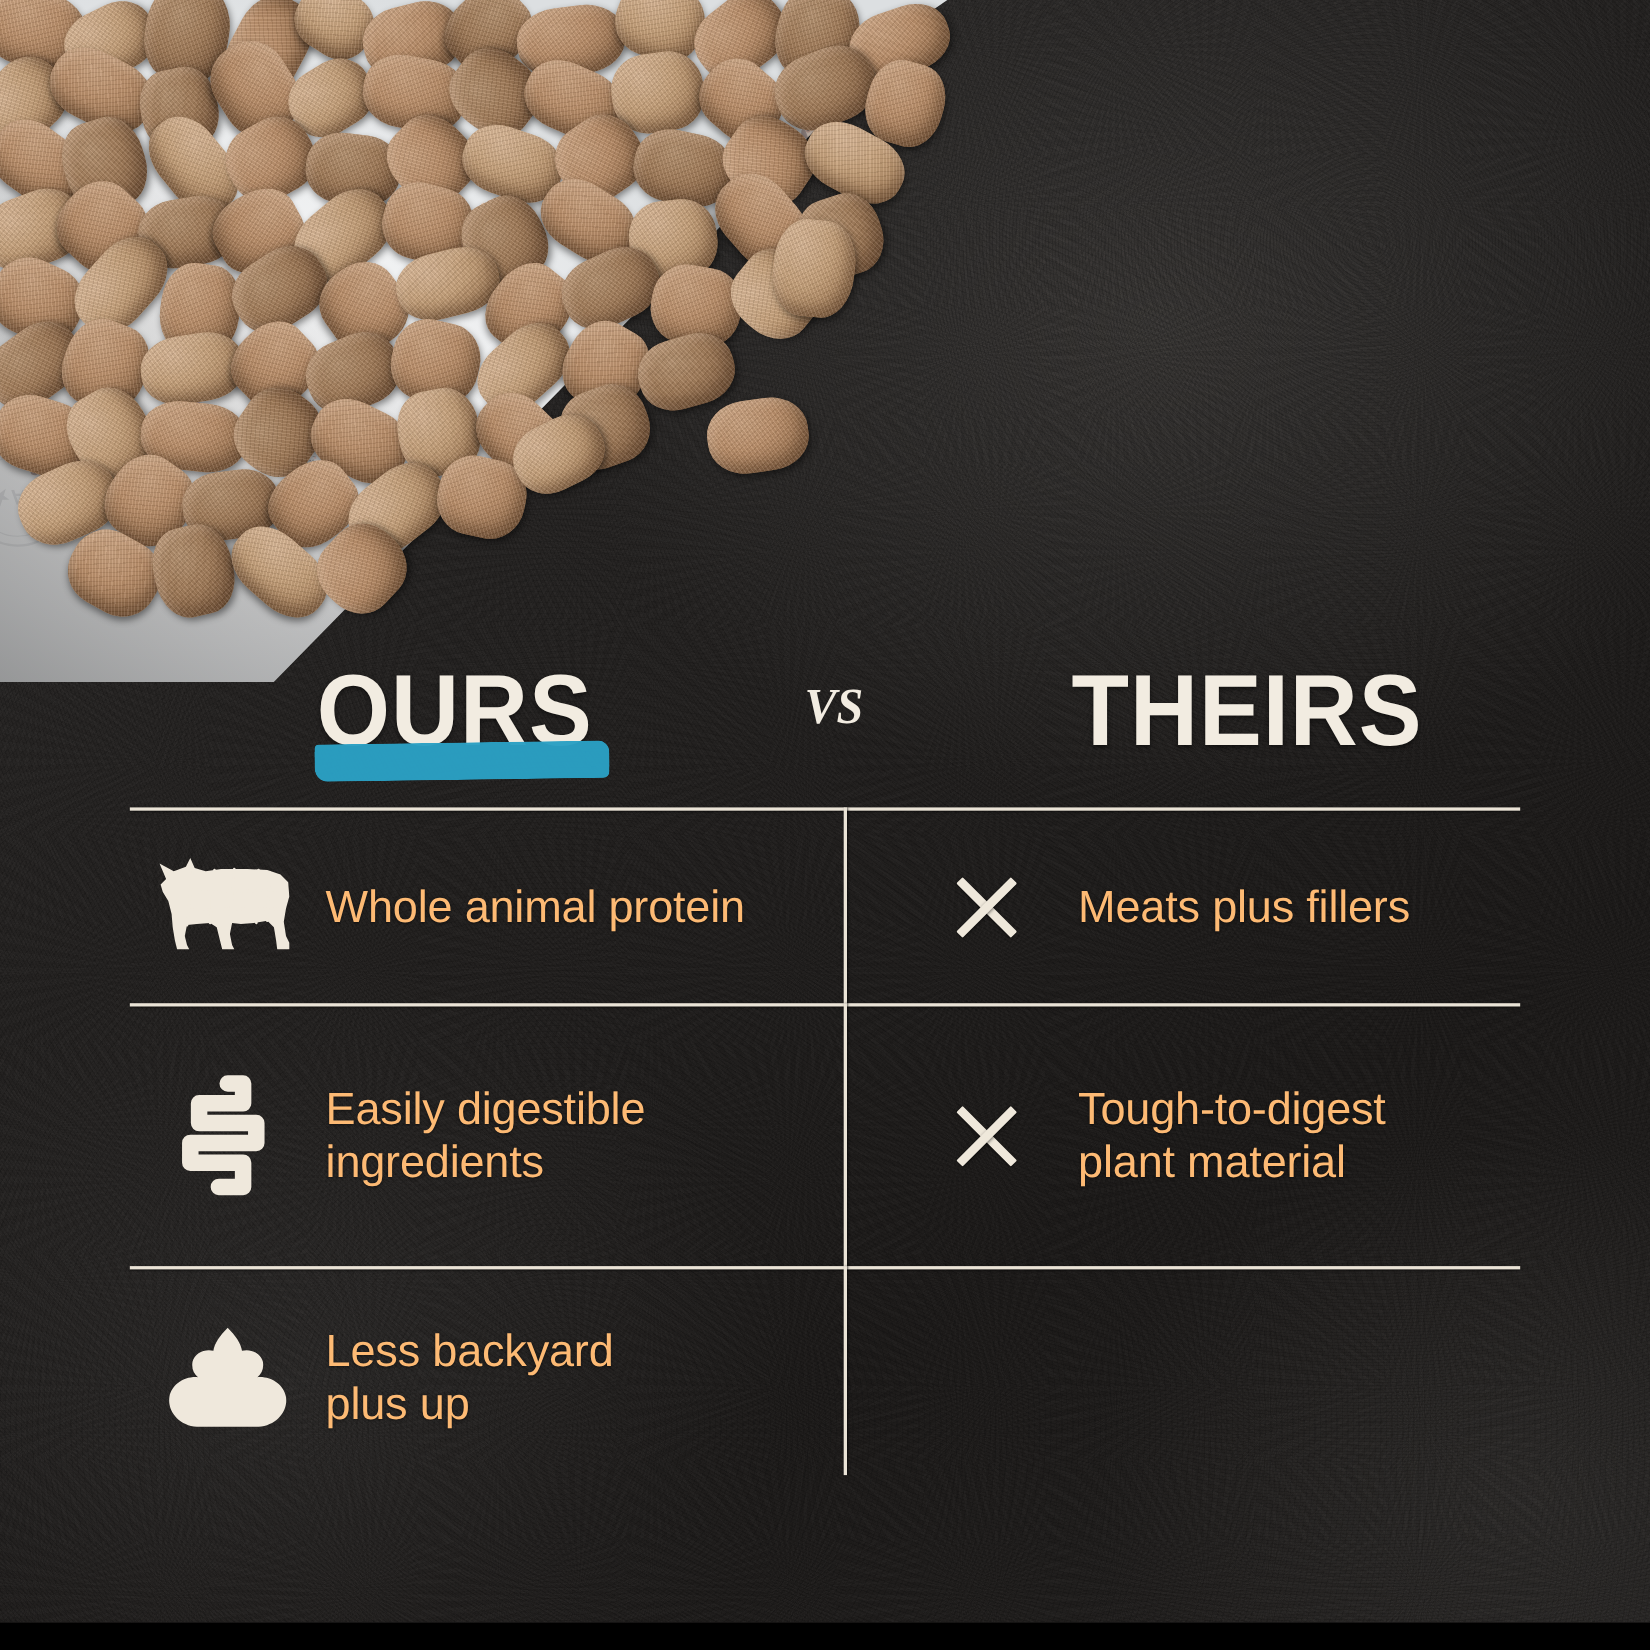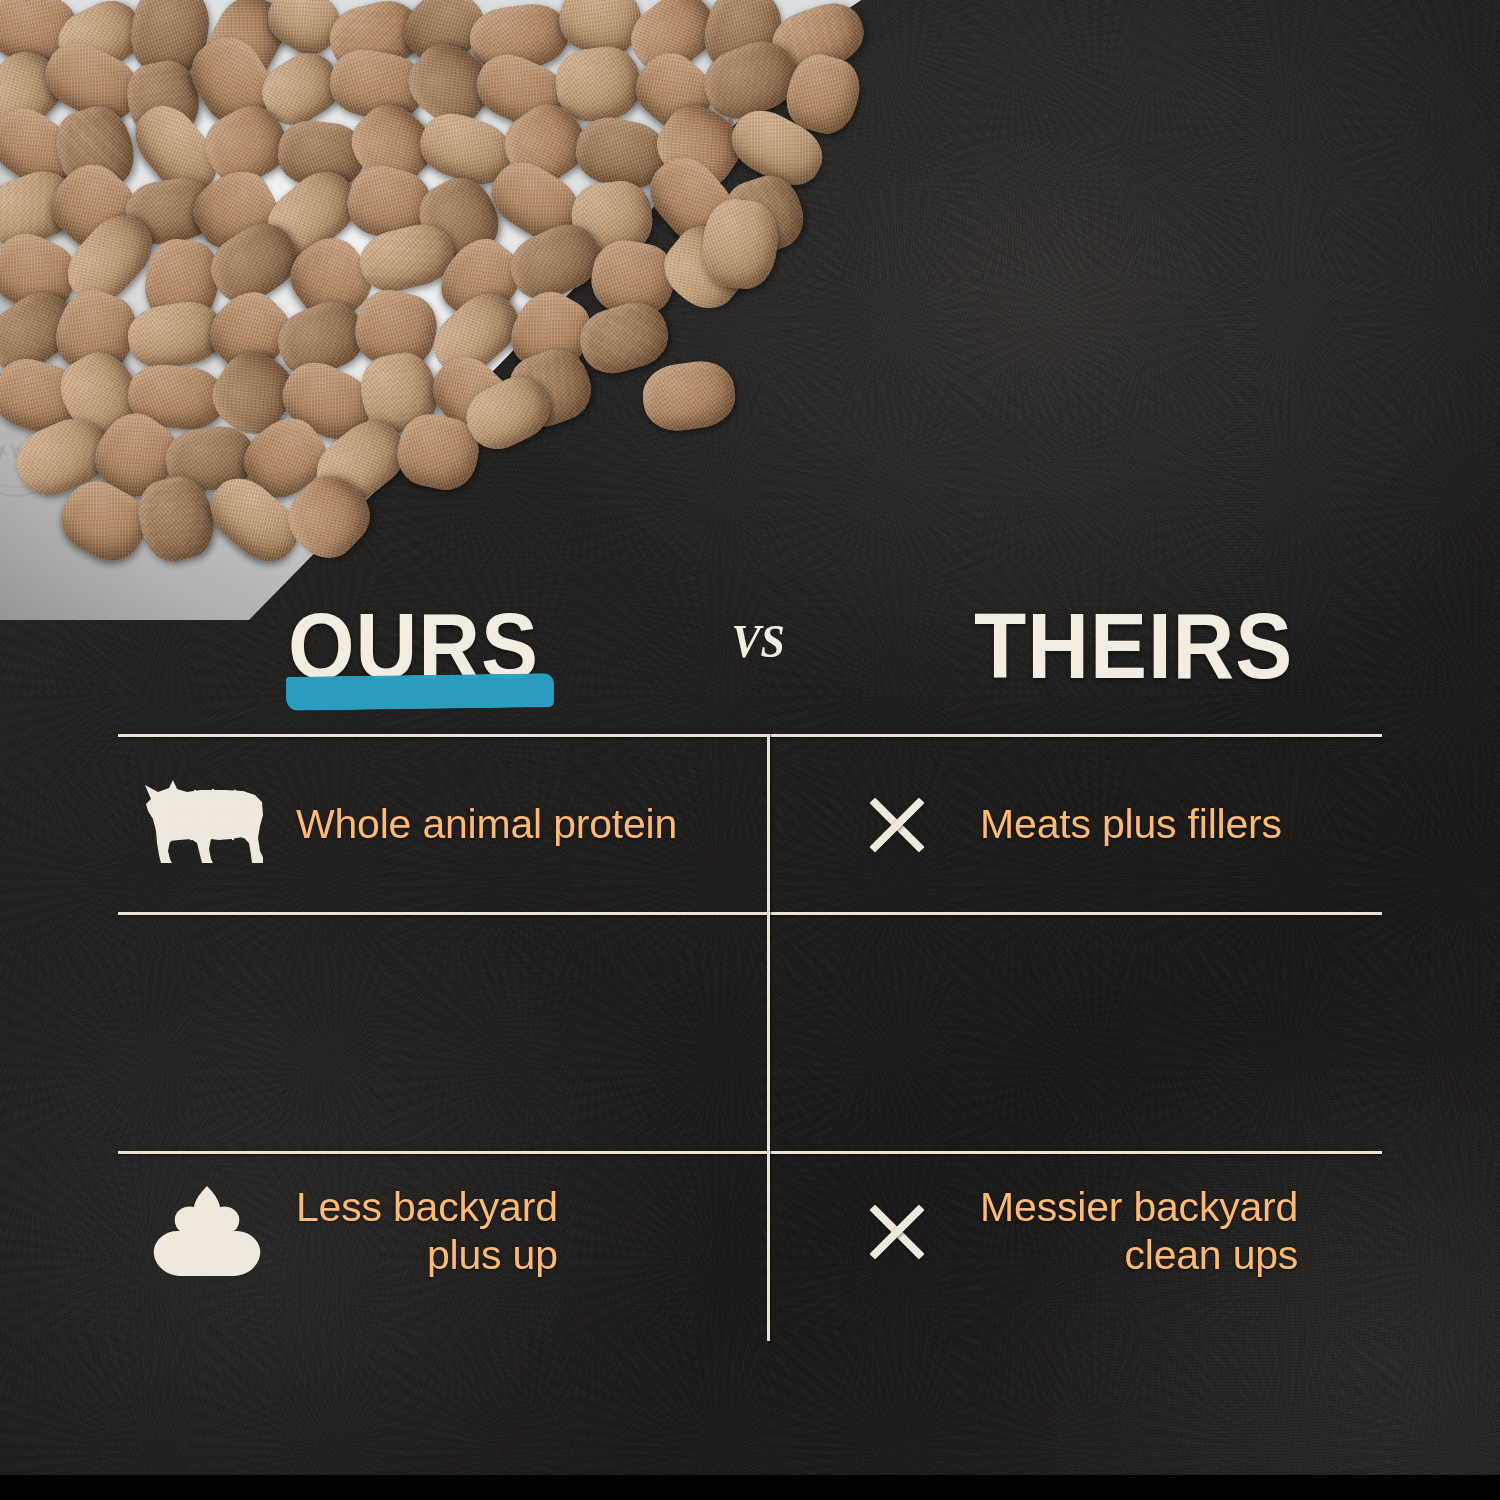--- a/index.html
+++ b/index.html
@@ -422,42 +422,55 @@
           <div class="x-slot">
             <span class="xmark">
                 <i></i>
                 <i></i>
               </span>
           </div>
           <div class="cell-text">Meats plus fillers</div>
         </div>
       </div>
 
-
-      <div class="row" style="top:404px; height:187px;text-align:right;">
+      <div class="row" style="top:181px; height:236px;">
         <div class="cell">
           <div class="icon-slot">
-            <svg class="ic" width="118" height="98" viewBox="0 0 118 98" aria-hidden="true">
-              <path class="ic-fill" d="M59 3 C66 10 71 17 72 24 C80 22 89 26 91 34 C92 40 90 45 86 48 C99 47 110 55 112 66 C114 79 103 92 87 93 L31 93 C15 92 4 79 6 66 C8 55 19 47 32 48 C28 45 26 40 27 34 C29 26 38 22 46 24 C47 17 52 10 59 3 Z"></path>
+            <svg class="ic" width="96" height="112" viewBox="0 0 96 112" aria-hidden="true">
+              <path class="ic-stroke" stroke-width="15" stroke-linecap="round" stroke-linejoin="round" d="M48 8 H62 V26 H22 V44 H74 V62 H14 V80 H62 V102 H40"></path>
             </svg>
           </div>
           <div class="cell-text">
-            <div>Less backyard</div>
-            <div>plus up</div>
+            <div>Easily digestible</div>
+            <div>ingredients</div>
           </div>
         </div>
         <div class="cell right">
           <div class="x-slot">
             <span class="xmark">
                 <i></i>
                 <i></i>
               </span>
           </div>
           <div class="cell-text">
-            <div>Messier backyard</div>
-            <div>clean ups</div>
+            <div>Tough-to-digest</div>
+            <div>plant material</div>
+          </div>
+        </div>
+      </div>
+
+      <div class="row" style="top:425px; height:187px;">
+        <div class="cell">
+          <div class="icon-slot">
+            <svg class="ic" width="118" height="98" viewBox="0 0 118 98" aria-hidden="true">
+              <path class="ic-fill" d="M59 3 C66 10 71 17 72 24 C80 22 89 26 91 34 C92 40 90 45 86 48 C99 47 110 55 112 66 C114 79 103 92 87 93 L31 93 C15 92 4 79 6 66 C8 55 19 47 32 48 C28 45 26 40 27 34 C29 26 38 22 46 24 C47 17 52 10 59 3 Z"></path>
+            </svg>
+          </div>
+          <div class="cell-text">
+            <div>Less backyard</div>
+            <div>plus up</div>
           </div>
         </div>
       </div>
 
     </div>
   </div>
 </div>
 
 </body></html>

